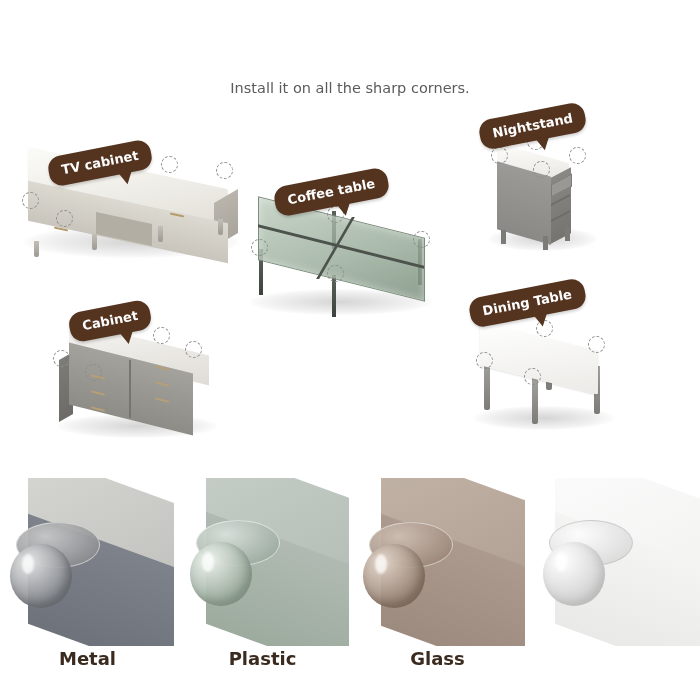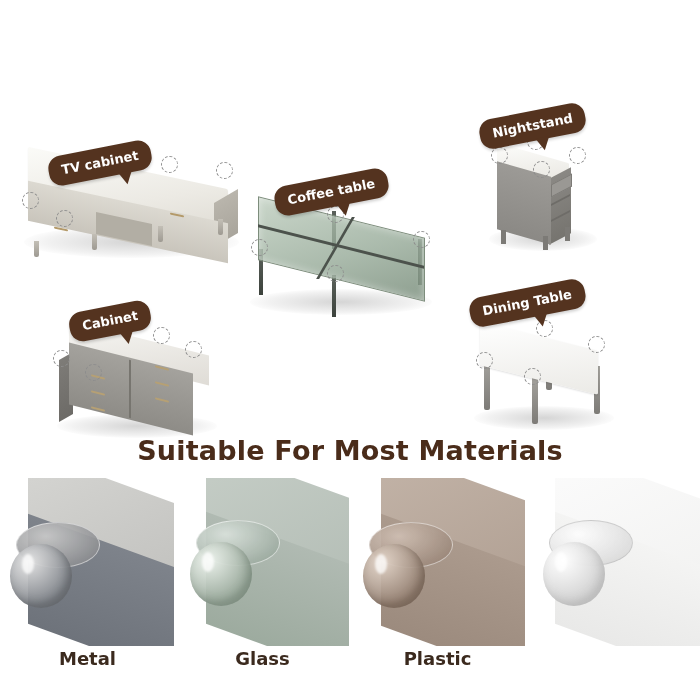--- a/index.html
+++ b/index.html
@@ -198,20 +198,21 @@
   .mat-labels{position:absolute;left:0;top:648px;width:700px;display:flex;}
   .mat-label{
     width:175px;text-align:center;font-size:18px;font-weight:bold;color:#3b2a1e;
   }
 </style>
 </head>
 <body>
 
 <div class="page">
 
+  <div class="sub">Install it on all the sharp corners.</div>
 
   <div class="scene">
 
     <div class="item" id="tv-cabinet">
       <div class="shadow" style="left:6px;top:86px;width:215px;height:32px;"></div>
 
       <div class="tvc-top"></div>
       <div class="tvc-right"></div>
       <div class="tvc-front"></div>
       <div class="tvc-open"></div>
@@ -323,21 +324,20 @@
       <div class="mark" style="left:118px;top:26px;"></div>
 
       <div class="bubble" style="left:-1px;top:-22px;transform:rotate(-11deg);">
         <span>Dining Table</span>
         <span class="tail" style="left:62px;"></span>
       </div>
     </div>
 
   </div>
 
-  <div class="h1" id="title-materials">Suitable For Most Materials</div>
 
   <div class="strip">
 
     <div class="panel" style="background:#ffffff;">
       <div class="corner-top" style="left:28px;top:10px;width:210px;height:78px;background:linear-gradient(140deg,#d6d6d3,#bdbdba);transform:skewY(20deg);"></div>
       <div class="corner-face" style="left:28px;top:74px;width:210px;height:110px;background:linear-gradient(180deg,#7e838b,#6e737b);transform:skewY(20deg);"></div>
       <div class="guard" style="left:8px;top:42px;width:90px;height:92px;">
         <div class="guard-disc" style="left:8px;top:2px;width:82px;height:44px;background:radial-gradient(ellipse at 35% 30%,rgba(200,200,200,.95),rgba(120,122,126,.9));border:1px solid rgba(255,255,255,.5);"></div>
         <div class="guard-ball" style="left:2px;top:24px;width:62px;height:64px;background:radial-gradient(circle at 32% 28%,rgba(230,230,230,.95),rgba(128,132,138,.92) 70%);box-shadow:inset -4px -4px 9px rgba(60,62,66,.4);"></div>
         <div class="guard-hl" style="left:14px;top:34px;width:12px;height:20px;"></div>
@@ -371,17 +371,17 @@
         <div class="guard-disc" style="left:8px;top:2px;width:82px;height:44px;background:radial-gradient(ellipse at 35% 30%,rgba(252,252,252,.97),rgba(208,208,208,.92));border:1px solid rgba(180,180,180,.5);"></div>
         <div class="guard-ball" style="left:2px;top:24px;width:62px;height:64px;background:radial-gradient(circle at 32% 28%,rgba(255,255,255,.98),rgba(206,206,206,.94) 72%);box-shadow:inset -4px -4px 9px rgba(150,150,150,.35);"></div>
         <div class="guard-hl" style="left:14px;top:34px;width:12px;height:20px;"></div>
       </div>
     </div>
 
   </div>
 
   <div class="mat-labels">
     <div class="mat-label">Metal</div>
+    <div class="mat-label">Plastic</div>
     <div class="mat-label">Glass</div>
-    <div class="mat-label">Plastic</div>
   </div>
 
 </div>
 
 </body></html>

